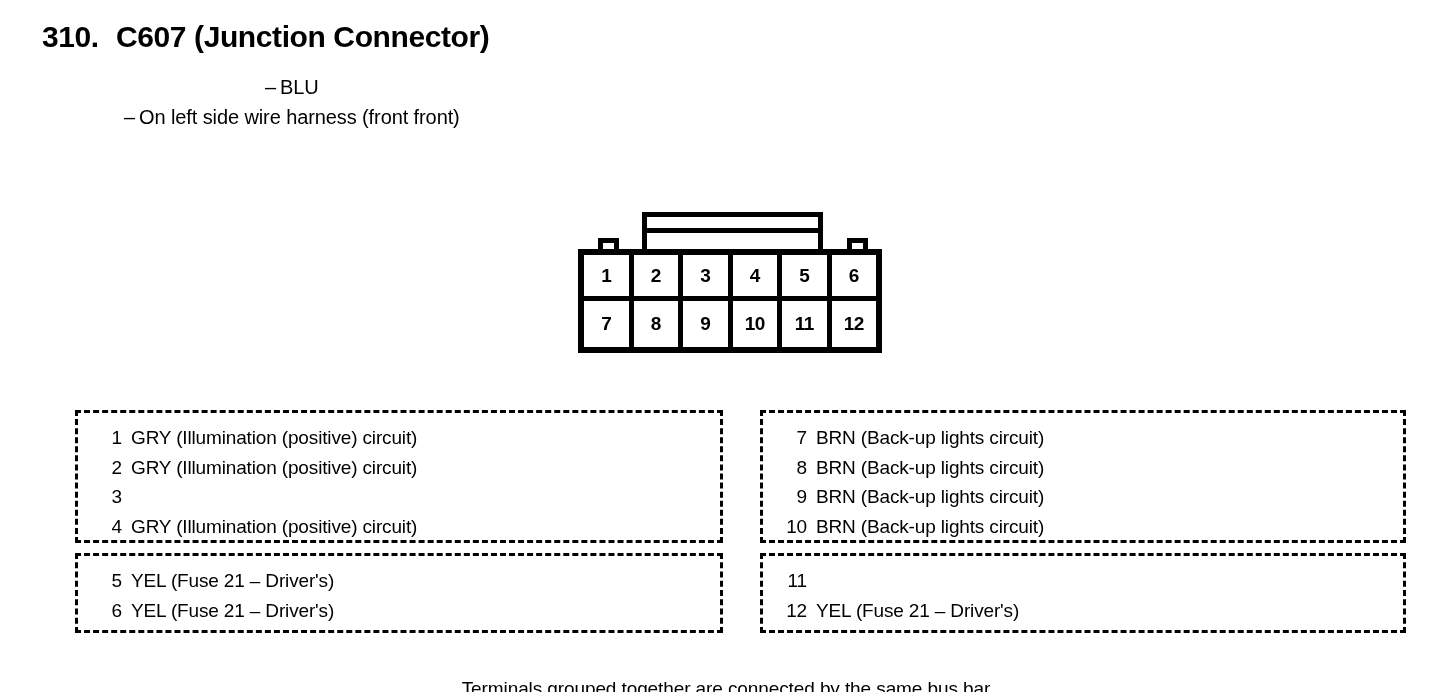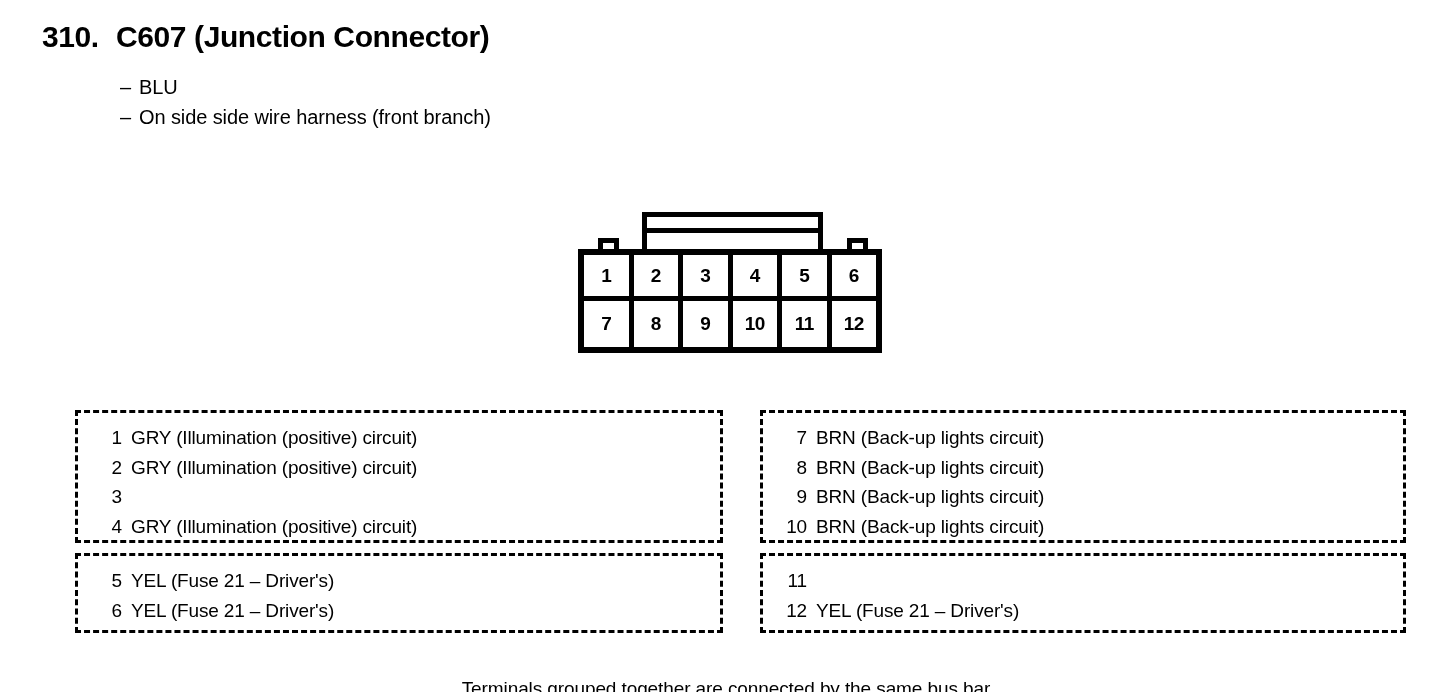--- a/index.html
+++ b/index.html
@@ -42,20 +42,21 @@
   #detail-list {
     position: absolute;
     left: 120px;
     top: 72px;
   }
   .detail-line {
     font-size: 20px;
     line-height: 30px;
     white-space: nowrap;
     letter-spacing: -0.1px;
+    text-align: center;
   }
   .detail-dash {
     display: inline-block;
     width: 19px;
   }
 
   
   #connector-diagram {
     position: absolute;
     left: 578px;
@@ -190,21 +191,21 @@
 
 <div id="heading-block">
   <div id="page-title">
     <span id="title-number">310.</span><span id="title-text">C607 (Junction Connector)</span>
   </div>
   <div id="detail-list">
     <div class="detail-line">
       <span class="detail-dash">–</span><span>BLU</span>
     </div>
     <div class="detail-line">
-      <span class="detail-dash">–</span><span>On side side wire harness (front branch)</span>
+      <span class="detail-dash">–</span><span>On left side wire harness (front front)</span>
     </div>
   </div>
 </div>
 
 <div id="connector-diagram">
   <div id="connector-top-tab"></div>
   <div id="connector-tab-slot"></div>
   <div id="connector-notch-left"></div>
   <div id="connector-notch-right"></div>
   <div id="connector-body">

